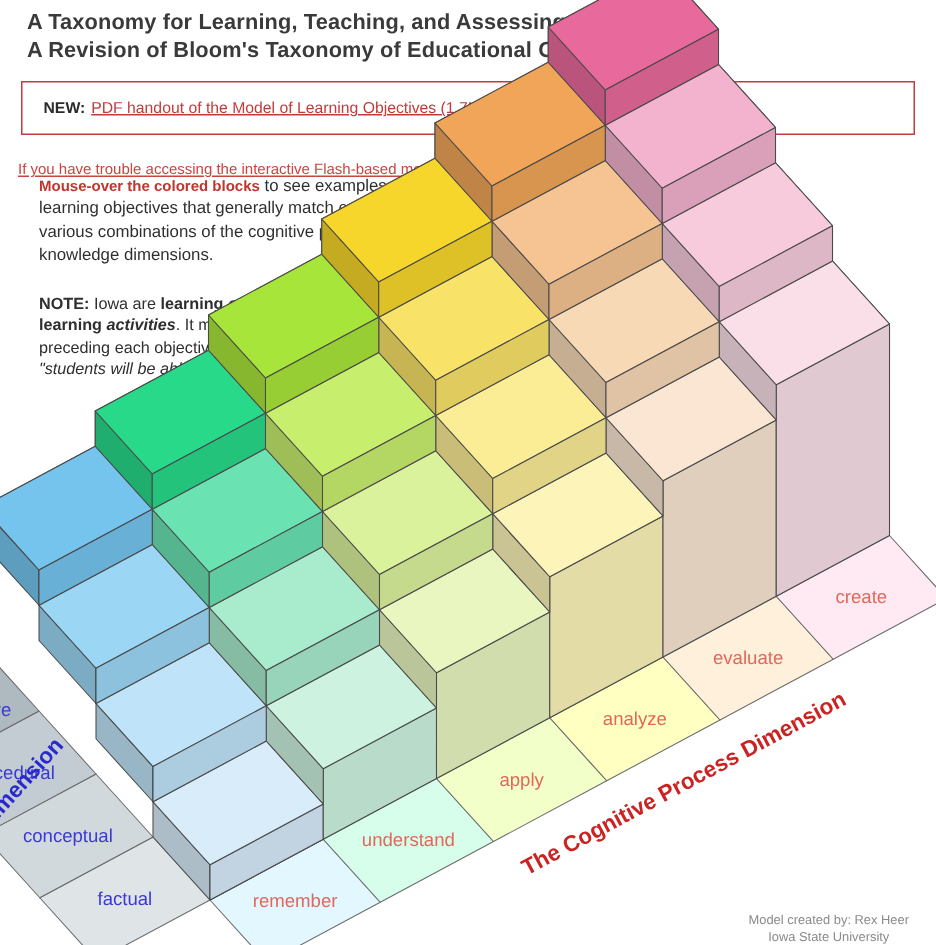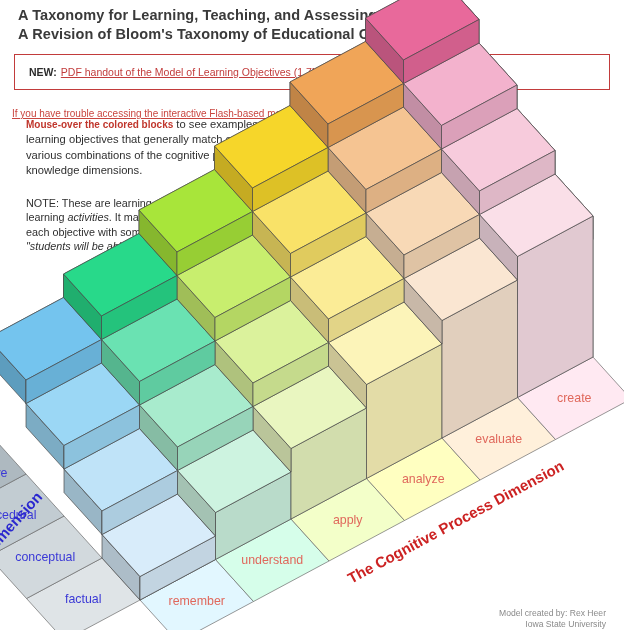--- a/index.html
+++ b/index.html
@@ -22,34 +22,34 @@
   }
   .notice .new{font-size:10.5px;font-weight:bold;color:#2b2b2b;margin-right:4px;text-align:center;}
   .notice a{font-size:10.5px;color:#c23b3b;text-decoration:underline;}
   .troubleline{margin:13px 0 0 12px;}
   .troubleline a{font-size:10px;color:#c9453f;text-decoration:underline;}
 
   
   .prose{position:absolute;left:26px;top:117px;width:272px;font-size:11.2px;line-height:15.4px;color:#2f2f2f;}
   .prose .lead b{color:#c0362c;font-weight:bold;font-size:10px;}
   .prose .note{margin-top:17px;font-size:10.8px;line-height:14.6px;}
-  .prose .note b{font-weight:normal;}
+  .prose .note b{font-weight:bold;}
   .prose .note i{font-style:italic;}
   .quote{font-style:italic;}
 
   
   #stage{position:absolute;left:0;top:0;width:624px;height:630px;}
   .blk{stroke:#4a4a4a;stroke-width:.7;stroke-linejoin:round;}
   .base{stroke:#6b6b6b;stroke-width:.7;stroke-linejoin:round;}
   .klabel{fill:#3b39d6;font-size:12.4px;font-family:"Liberation Sans",sans-serif;}
   .clabel{fill:#e0685c;font-size:12.4px;font-family:"Liberation Sans",sans-serif;}
   .axisK{fill:#2a28cf;font-size:15px;font-weight:bold;font-family:"Liberation Sans",sans-serif;}
   .axisC{fill:#cc2222;font-size:15px;font-weight:bold;font-family:"Liberation Sans",sans-serif;}
 
-  .credit{position:absolute;right:18px;top:608px;text-align:right;
+  .credit{position:absolute;right:18px;top:608px;text-align:center;
           font-size:8.6px;line-height:10.5px;color:#8a8a8a;}
 </style>
 </head>
 <body>
 
 <div class="page">
 
   <div class="titles">
     <h1>A Taxonomy for Learning, Teaching, and Assessing:</h1>
     <h1>A Revision of Bloom's Taxonomy of Educational Objectives*</h1>
@@ -62,21 +62,21 @@
 
   <div class="troubleline">
     <a href="#">If you have trouble accessing the interactive Flash-based model below, the content is available in a text-only table.</a>
   </div>
 
   <div class="prose">
     <div class="lead">
       <b>Mouse-over the colored blocks</b><span> to see examples of learning objectives that generally match each of the various combinations of the cognitive process and knowledge dimensions.</span>
     </div>
     <div class="note">
-      <b>NOTE:</b><span> These are </span><b>learning </b><b><i>objectives</i></b><span>—not</span><br>
+      <b>NOTE:</b><span> Iowa are </span><b>learning </b><b><i>objectives</i></b><span>—not</span><br>
       <b>learning </b><b><i>activities</i></b><span>. It may be useful to think of preceding each objective with something like,</span><br>
       <span class="quote">"students will be able to . . ."</span>
     </div>
   </div>
 
   <svg id="stage" viewBox="0 0 624 630">
     <g id="base-layer">
         <polygon points="64.5,640.5 140.0,600.0 102.0,558.0 26.5,598.5" fill="#dfe4e7" class="base"></polygon>
         <polygon points="26.5,598.5 102.0,558.0 64.0,516.0 -11.5,556.5" fill="#d2d9dd" class="base"></polygon>
         <polygon points="-11.5,556.5 64.0,516.0 26.0,474.0 -49.5,514.5" fill="#c2ccd2" class="base"></polygon>

